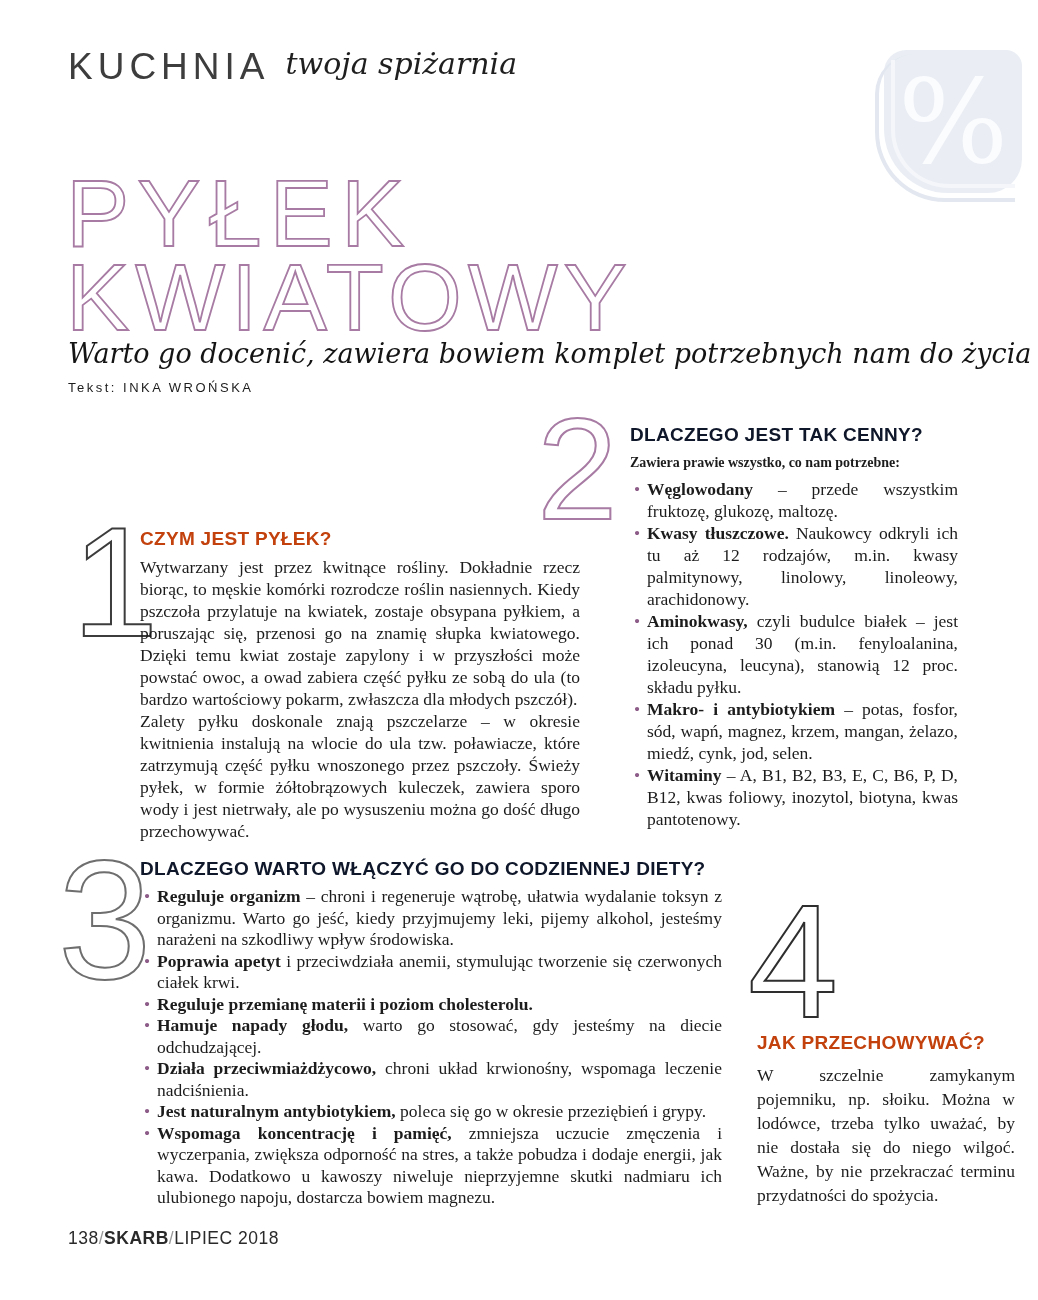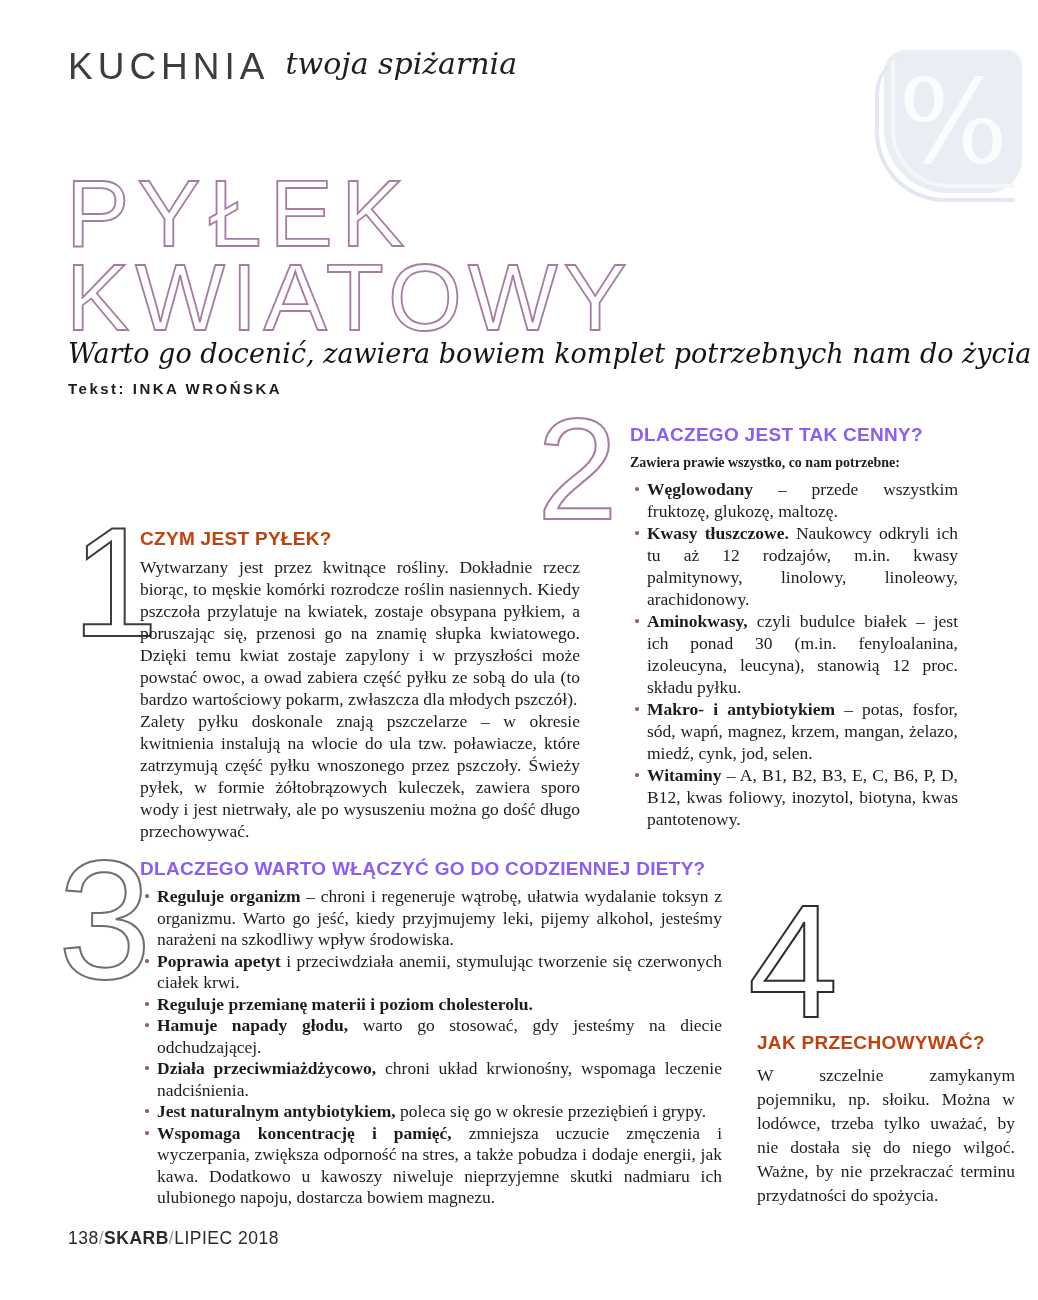--- a/index.html
+++ b/index.html
@@ -25,32 +25,32 @@
   .pct{position:absolute;left:0;top:0;right:0;bottom:0;display:flex;align-items:center;justify-content:center;
     font-family:"DejaVu Serif",serif;font-size:116px;line-height:1;color:#fbfcfe;}
 
   
   .title-svg{position:absolute;left:60px;top:170px;}
   .title-svg text{font-family:"Liberation Sans",sans-serif;}
 
   .lede{position:absolute;left:68px;top:338px;font-family:"DejaVu Serif",serif;font-style:italic;
     font-size:27px;color:#141414;white-space:nowrap;}
   .byline{position:absolute;left:68px;top:380px;font-family:"Liberation Sans",sans-serif;
-    font-size:15px;font-weight:bold;letter-spacing:2.5px;color:#1c1c1c;}
+    font-size:13px;font-weight:normal;letter-spacing:2.5px;color:#1c1c1c;}
 
   
   .numeral{position:absolute;}
   .numeral text{font-family:"Liberation Sans",sans-serif;}
 
   
   .sec{position:absolute;}
   .sec-heading{font-family:"Liberation Sans",sans-serif;font-weight:bold;font-size:19px;
     letter-spacing:0.3px;margin:0 0 6px 0;}
   .purple{color:#c2410c;}
-  .dark{color:#8b5cf6;}
+  .dark{color:#0f172a;}
   .body-text{font-size:17.5px;line-height:22px;text-align:justify;}
   .body-text p{margin:0;}
   .intro{font-weight:bold;font-size:14px;line-height:22px;margin:0;}
   ul.bullets{list-style:none;margin:4px;padding:0;font-size:17.5px;line-height:22px;}
   ul.bullets li{position:relative;padding-left:13px;text-align:justify;}
   ul.bullets li::before{content:"\2022";position:absolute;left:0;top:0;color:#8d5c88;}
   .lead,.bold-end{font-weight:bold;}
 
   .sec1{left:140px;top:528px;width:440px;}
   .sec2{left:630px;top:424px;width:332px;}

